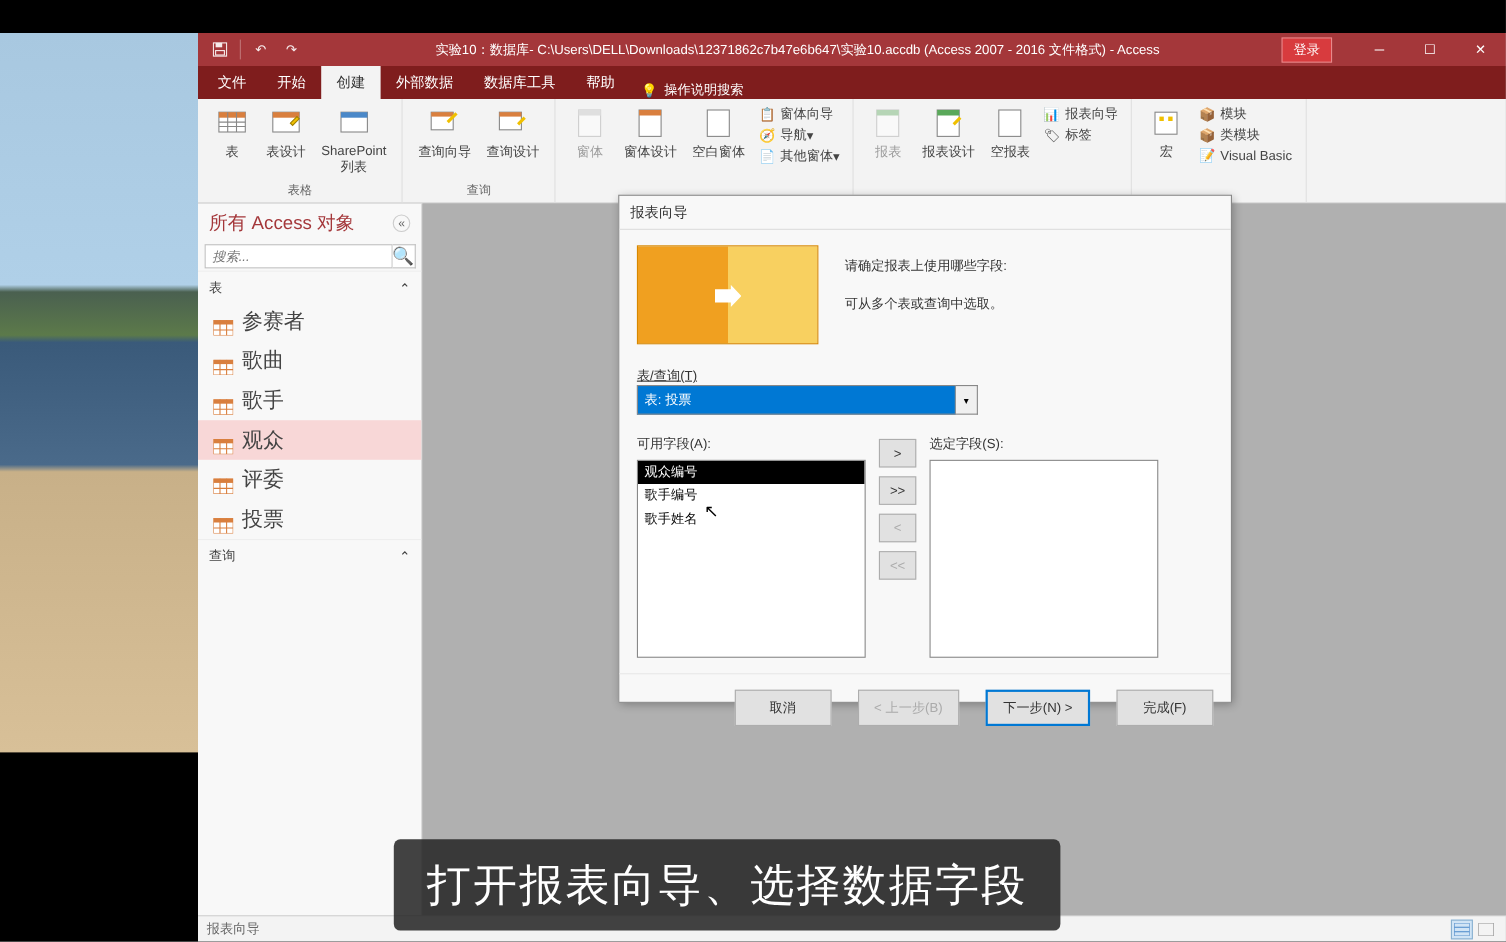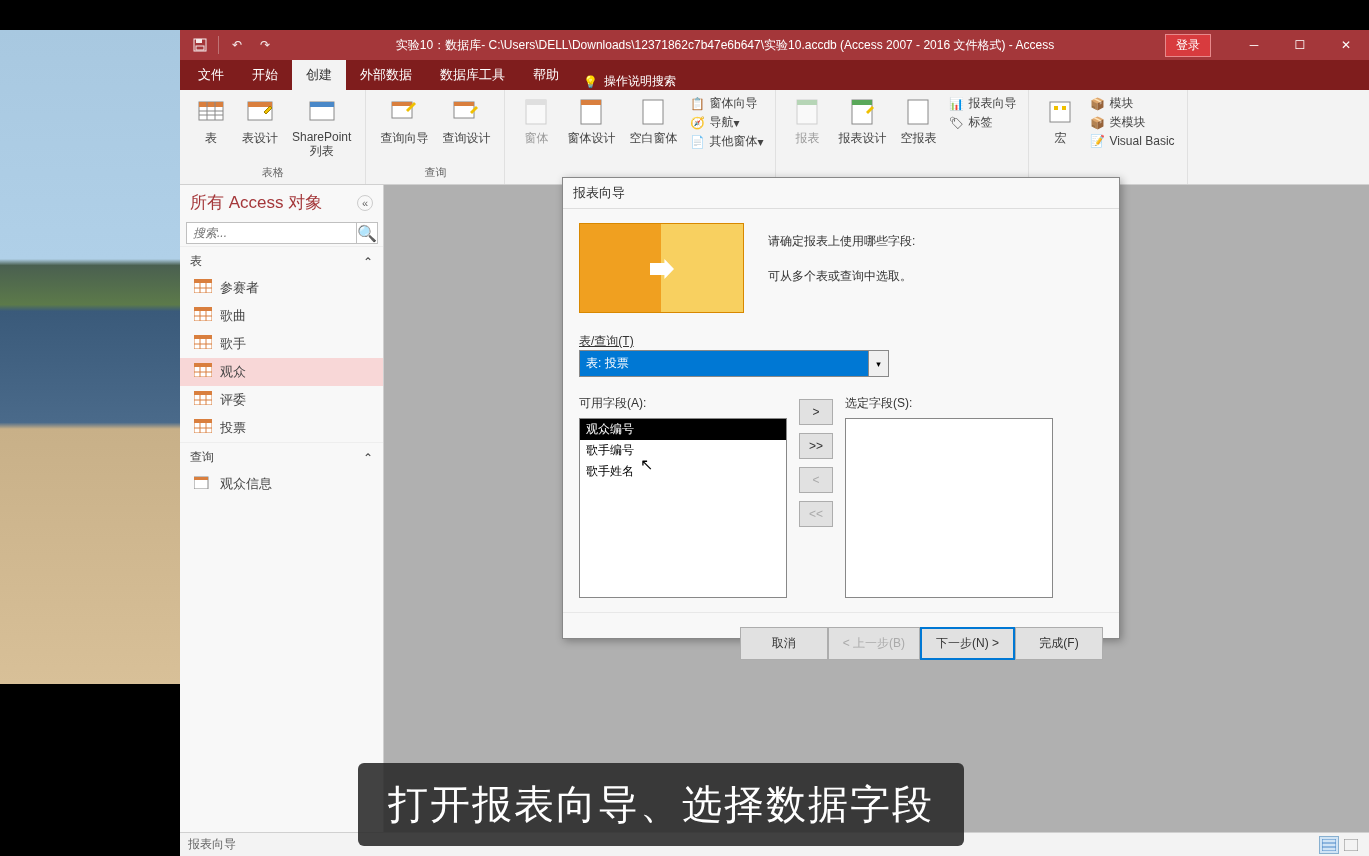--- a/index.html
+++ b/index.html
@@ -31,21 +31,21 @@
 .ribbon-icon-sm { width: 16px; height: 16px; display: inline-flex; align-items: center; justify-content: center; margin-right: 4px; }
 .content-area { flex: 1; display: flex; background: #b0b0b0; position: relative; }
 .nav-pane { width: 204px; background: #f8f8f8; border-right: 1px solid #d0d0d0; display: flex; flex-direction: column; }
 .nav-header { padding: 6px 10px; display: flex; align-items: center; justify-content: space-between; }
 .nav-title { color: #a4373a; font-size: 17px; }
 .nav-collapse { color: #666; font-size: 11px; border: 1px solid #ccc; border-radius: 50%; width: 16px; height: 16px; display: flex; align-items: center; justify-content: center; }
 .nav-search { display: flex; padding: 2px 6px; }
 .nav-search input { flex: 1; border: 1px solid #c0c0c0; padding: 3px 6px; font-size: 12px; font-style: italic; color: #888; }
 .nav-search-btn { width: 22px; border: 1px solid #c0c0c0; border-left: none; background: #fff; color: #a4373a; display: flex; align-items: center; justify-content: center; }
 .nav-group-hdr { padding: 6px 10px 4px; font-size: 12px; color: #444; display: flex; justify-content: space-between; align-items: center; border-top: 1px solid #eee; }
-.nav-item { padding: 5px 10px 5px 14px; font-size: 13px; color: #444; display: flex; align-items: flex-start; cursor: pointer; }
+.nav-item { padding: 5px 10px 5px 14px; font-size: 19px; color: #444; display: flex; align-items: flex-end; cursor: pointer; }
 .nav-item.selected { background: #f8d7d7; }
 .nav-item-icon { width: 18px; height: 14px; margin-right: 8px; display: inline-flex; }
 .main-canvas { flex: 1; background: #b0b0b0; position: relative; }
 .wizard-dialog { position: absolute; left: 178px; top: -8px; width: 558px; height: 462px; background: #f8f8f8; border: 1px solid #888; box-shadow: 2px 2px 8px rgba(0,0,0,0.3); display: flex; flex-direction: column; }
 .wizard-title { padding: 6px 10px; font-size: 13px; color: #333; border-bottom: 1px solid #ddd; }
 .wizard-body { flex: 1; padding: 14px 16px; }
 .wizard-top { display: flex; gap: 24px; margin-bottom: 20px; }
 .wizard-graphic { width: 165px; height: 90px; background: linear-gradient(to right, #f0a020 0%, #f0a020 50%, #f8d060 50%, #f8d060 100%); border: 1px solid #d88800; position: relative; }
 .wizard-graphic::before { content: ""; position: absolute; left: 70px; top: 35px; width: 24px; height: 20px; background: #fff; clip-path: polygon(0 20%, 60% 20%, 60% 0, 100% 50%, 60% 100%, 60% 80%, 0 80%); }
 .wizard-instructions { flex: 1; font-size: 12px; color: #333; padding-top: 10px; }
@@ -55,21 +55,21 @@
 .wizard-combo-val { flex: 1; background: #0078d4; color: #fff; padding: 4px 6px; font-size: 12px; border: 1px solid #888; }
 .wizard-combo-btn { width: 20px; border: 1px solid #888; border-left: none; background: #f0f0f0; display: flex; align-items: center; justify-content: center; font-size: 9px; }
 .field-picker { display: flex; gap: 12px; }
 .field-col-label { font-size: 12px; color: #333; margin-bottom: 6px; }
 .field-list { width: 208px; height: 180px; border: 1px solid #888; background: #fff; font-size: 12px; overflow: hidden; }
 .field-list-item { padding: 2px 6px; cursor: pointer; }
 .field-list-item.selected { background: #000; color: #fff; }
 .field-buttons { display: flex; flex-direction: column; gap: 8px; padding-top: 4px; }
 .field-btn { width: 34px; height: 26px; border: 1px solid #adadad; background: #e1e1e1; font-size: 12px; color: #333; cursor: pointer; }
 .field-btn:disabled { color: #aaa; }
-.wizard-footer { padding: 14px 16px 16px; display: flex; justify-content: flex-end; gap: 0; border-top: 1px solid #e8e8e8; }
+.wizard-footer { padding: 14px 16px 16px; display: flex; justify-content: flex-end; gap: 24px; border-top: 1px solid #e8e8e8; }
 .wiz-btn { min-width: 88px; padding: 6px 14px; border: 1px solid #adadad; background: #e1e1e1; font-size: 12px; color: #333; cursor: pointer; }
 .wiz-btn:disabled { color: #aaa; }
 .wiz-btn.primary { border: 2px solid #0078d4; }
 .statusbar { height: 24px; background: #f3f3f3; border-top: 1px solid #d0d0d0; display: flex; align-items: center; padding: 0 8px; font-size: 12px; color: #666; justify-content: space-between; }
 .status-right { display: flex; gap: 2px; }
 .status-icon { width: 20px; height: 18px; border: 1px solid transparent; display: flex; align-items: center; justify-content: center; }
 .status-icon.active { background: #d0e4f5; border-color: #88b0d0; }
 .caption-overlay { position: absolute; left: 358px; bottom: 10px; background: rgba(40,40,40,0.88); color: #fff; font-size: 40px; padding: 14px 30px; border-radius: 6px; letter-spacing: 2px; }
 .cursor { position: absolute; left: 640px; top: 455px; font-size: 16px; color: #000; pointer-events: none; }
 svg { display: block; }
@@ -377,31 +377,20 @@
                 <line x1="0" y1="9" x2="18" y2="9" stroke="#d97f3e"></line>
               </svg>
             </span>
             <span>投票</span>
           </div>
         </div>
       <div class="nav-group-hdr">
           <span>查询</span>
           <span>⌃</span>
         </div>
-      <div id="nav-queries">
-          <div class="nav-item">
-            <span class="nav-item-icon">
-              <svg width="18" height="14">
-                <rect x="0" y="2" width="14" height="12" fill="#fff" stroke="#888"></rect>
-                <rect x="0" y="2" width="14" height="3" fill="#d97f3e"></rect>
-              </svg>
-            </span>
-            <span>观众信息</span>
-          </div>
-        </div>
     </div>
 
     <div class="main-canvas">
 
       <div class="wizard-dialog">
         <div class="wizard-title">报表向导</div>
         <div class="wizard-body">
           <div class="wizard-top">
             <div class="wizard-graphic"></div>
             <div class="wizard-instructions">

